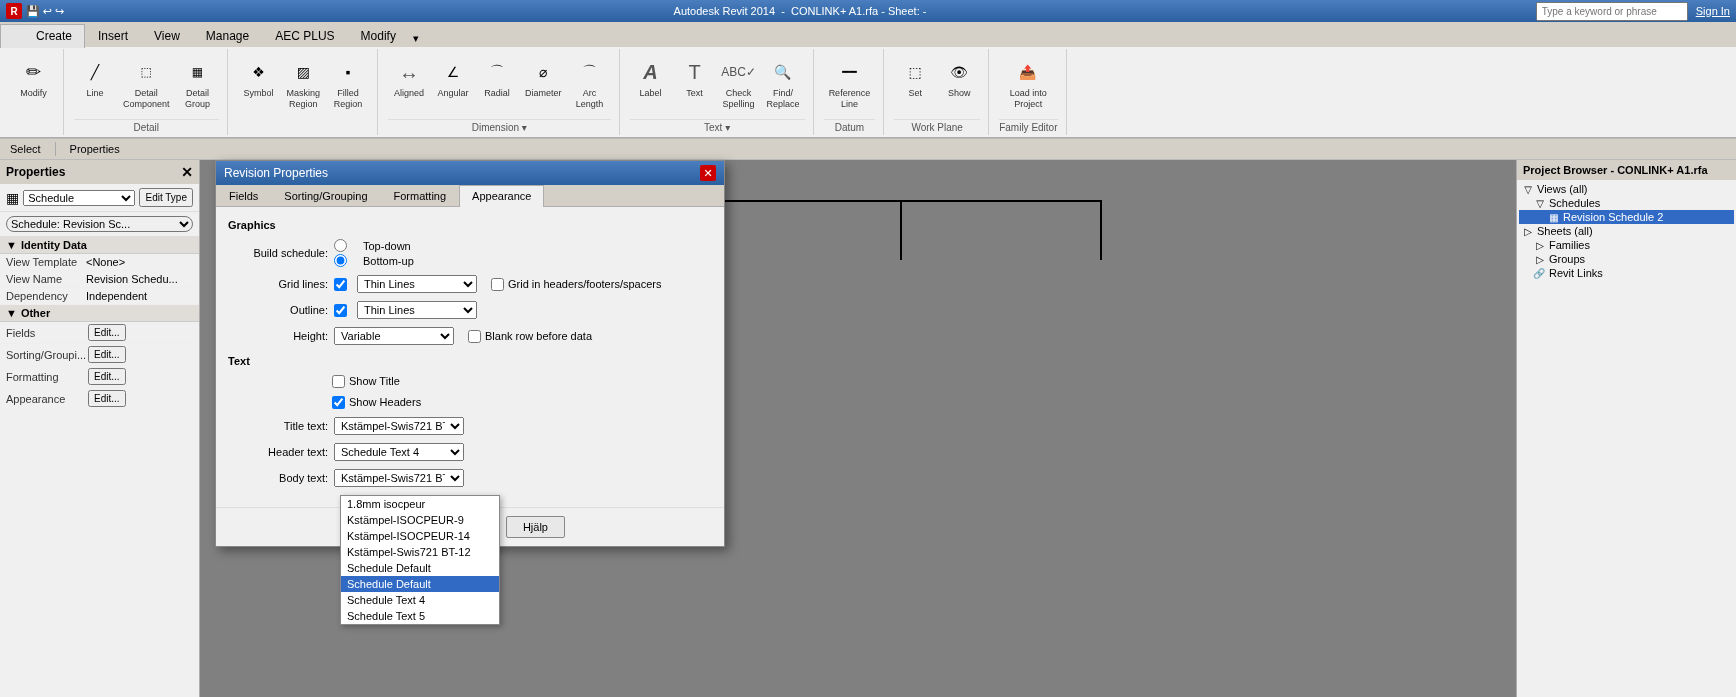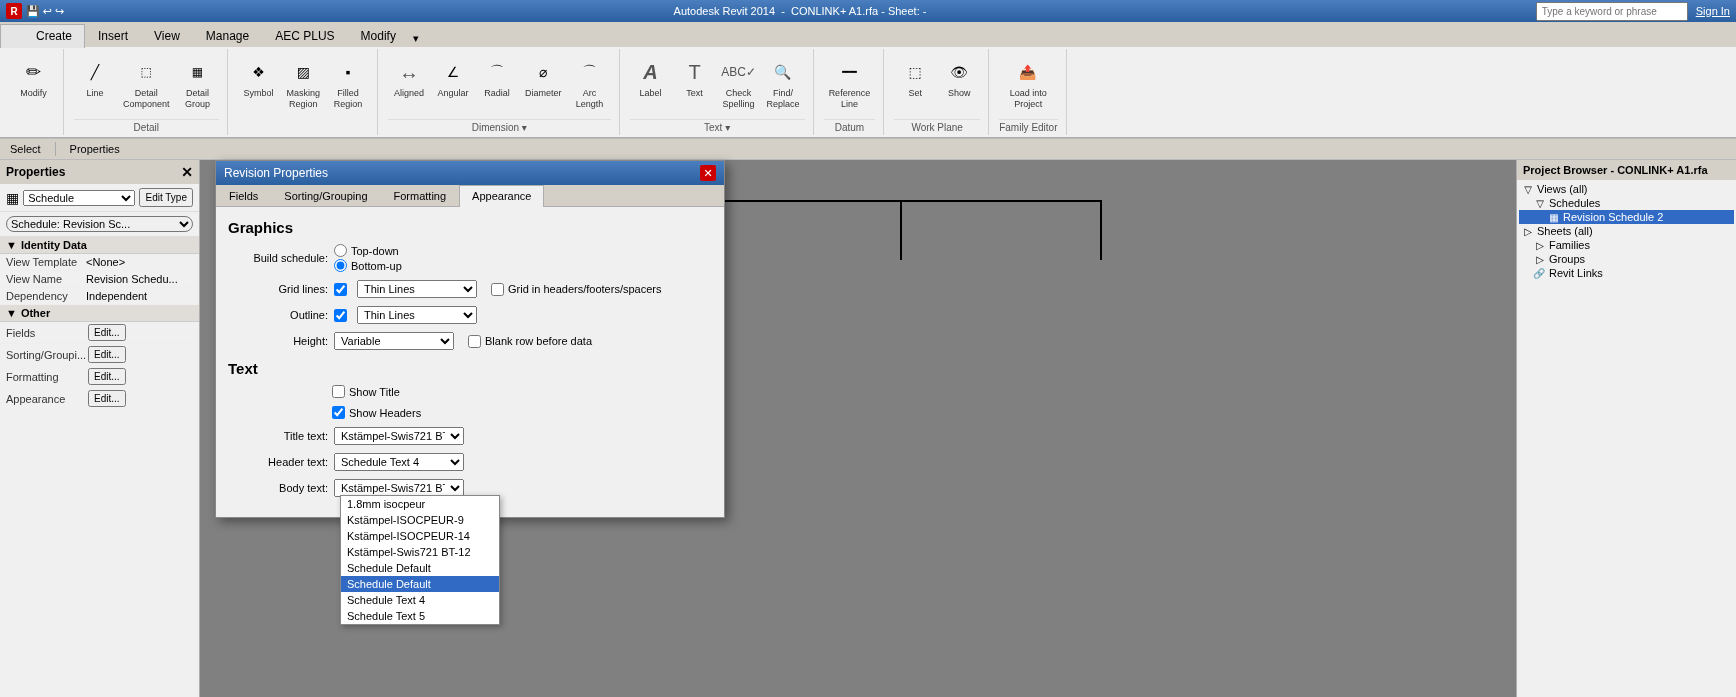--- a/index.html
+++ b/index.html
@@ -69,26 +69,26 @@
     #dialog-overlay { position: fixed; top: 0; left: 0; width: 100%; height: 100%; z-index: 100; }
     #dialog { position: fixed; top: 160px; left: 215px; width: 510px; background: #f0f0f0; border: 1px solid #888; box-shadow: 4px 4px 10px rgba(0,0,0,0.4); z-index: 101; }
     #dialog-titlebar { background: linear-gradient(to bottom, #4a7ebf, #2a5fa0); color: white; padding: 4px 8px; display: flex; justify-content: space-between; align-items: center; font-size: 12px; }
     #dialog-close-btn { background: #c00; border: none; color: white; width: 16px; height: 16px; cursor: pointer; display: flex; align-items: center; justify-content: center; font-size: 11px; border-radius: 2px; }
     #dialog-tabs { display: flex; background: #d4d0c8; border-bottom: 1px solid #adadad; }
     .dialog-tab { padding: 4px 12px; font-size: 11px; cursor: pointer; border: 1px solid transparent; border-bottom: none; }
     .dialog-tab.active { background: #f0f0f0; border-color: #adadad; border-bottom-color: #f0f0f0; margin-bottom: -1px; z-index: 1; }
     #dialog-body { padding: 12px; }
 
     
-    .dialog-section-label { font-weight: bold; font-size: 15px; margin-bottom: 8px; }
+    .dialog-section-label { font-weight: bold; font-size: 11px; margin-bottom: 8px; }
     .form-row { display: flex; align-items: center; margin-bottom: 8px; gap: 6px; }
     .form-label { font-size: 11px; width: 100px; text-align: right; }
     .radio-group { display: flex; flex-direction: column; gap: 2px; }
-    .radio-row { display: flex; align-items: center; gap: 4px; font-size: 11px; }
-    .checkbox-row { display: flex; align-items: center; gap: 4px; font-size: 11px; }
+    .radio-row { display: flex; align-items: center; gap: 16px; font-size: 11px; }
+    .checkbox-row { display: flex; gap: 4px; font-size: 11px; }
     select.form-select { font-size: 11px; padding: 1px 2px; }
     .inline-checkbox { margin-left: 8px; }
 
     
     #dialog-buttons { display: flex; justify-content: center; gap: 8px; padding: 8px 12px; border-top: 1px solid #ddd; }
     .dialog-btn { padding: 4px 16px; font-size: 11px; cursor: pointer; border: 1px solid #888; background: #e8e8e8; border-radius: 2px; }
     .dialog-btn.default { background: #e0e8f8; border-color: #5a8ac0; }
 
     
     #body-text-dropdown { position: absolute; top: 495px; left: 340px; width: 160px; background: white; border: 1px solid #888; z-index: 200; box-shadow: 2px 2px 6px rgba(0,0,0,0.3); }
@@ -458,20 +458,25 @@
       </div>
 
       <div class="form-row">
         <span class="form-label">Body text:</span>
         <select class="form-select" style="width:130px;">
           <option>Kstämpel-Swis721 BT-12</option>
         </select>
       </div>
     </div>
 
+    <div id="dialog-buttons">
+      <button class="dialog-btn default">OK</button>
+      <button class="dialog-btn">Avbryt</button>
+      <button class="dialog-btn">Hjälp</button>
+    </div>
   </div>
 </div>
 
 <div id="body-text-dropdown">
   <div class="dropdown-item">1.8mm isocpeur</div>
   <div class="dropdown-item">Kstämpel-ISOCPEUR-9</div>
   <div class="dropdown-item">Kstämpel-ISOCPEUR-14</div>
   <div class="dropdown-item">Kstämpel-Swis721 BT-12</div>
   <div class="dropdown-item">Schedule Default</div>
   <div class="dropdown-item selected">Schedule Default</div>

